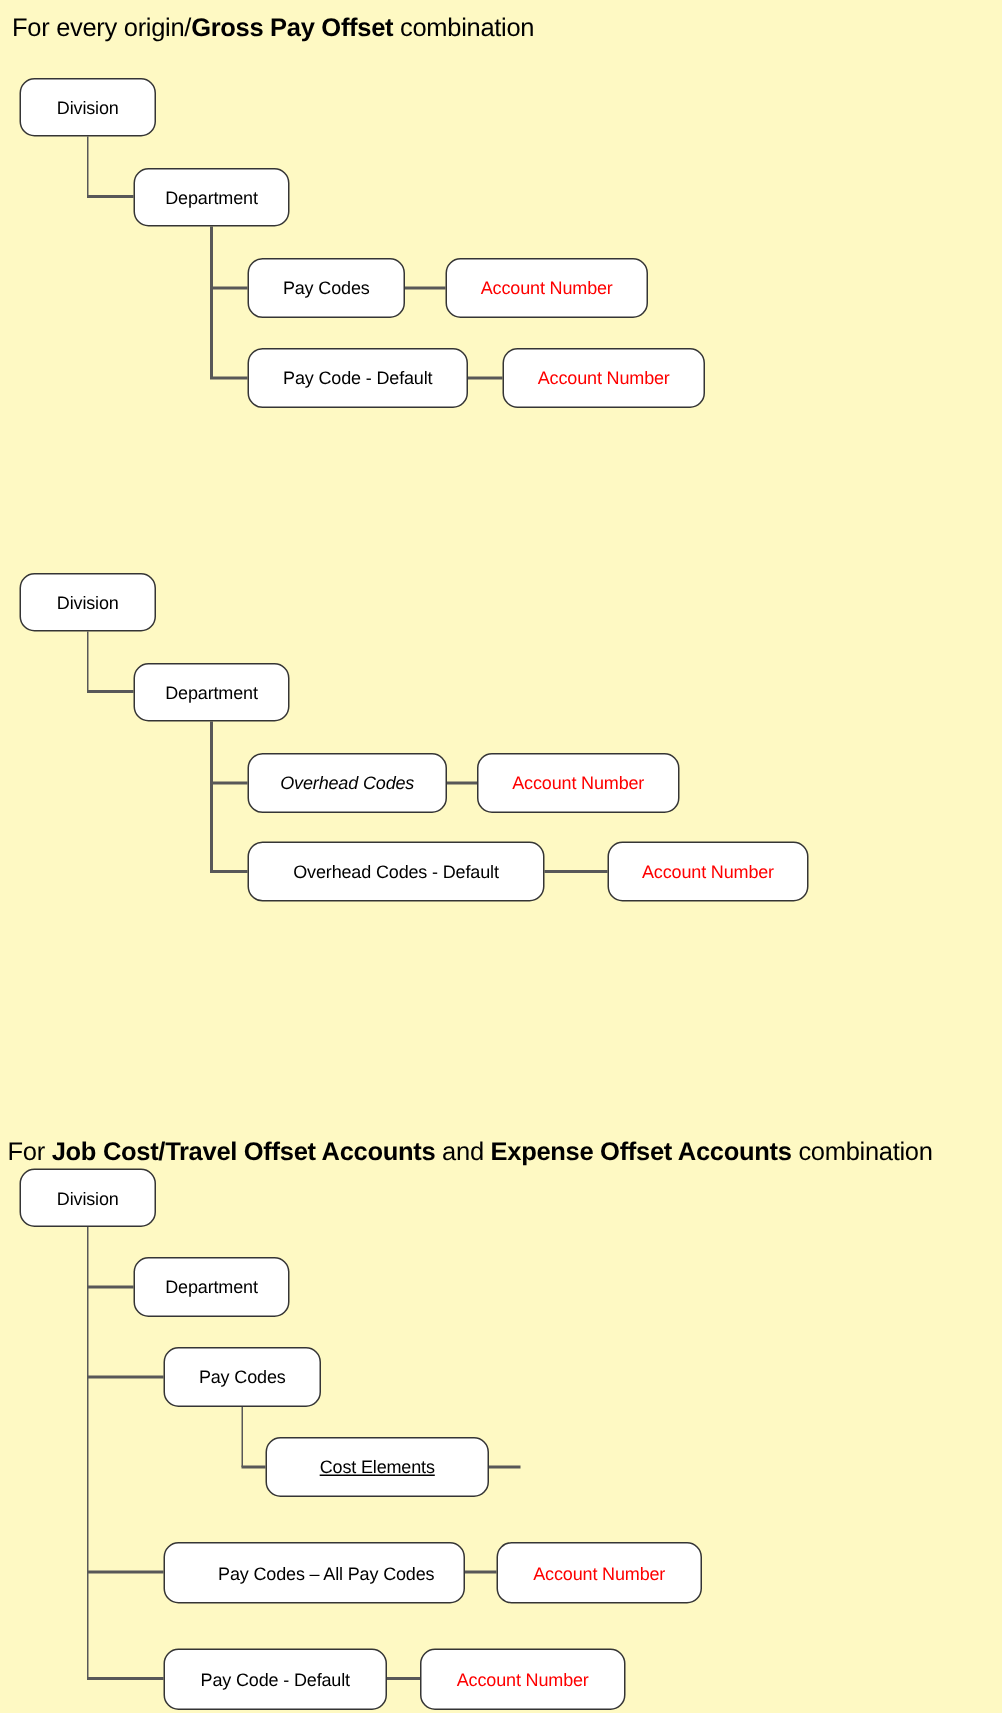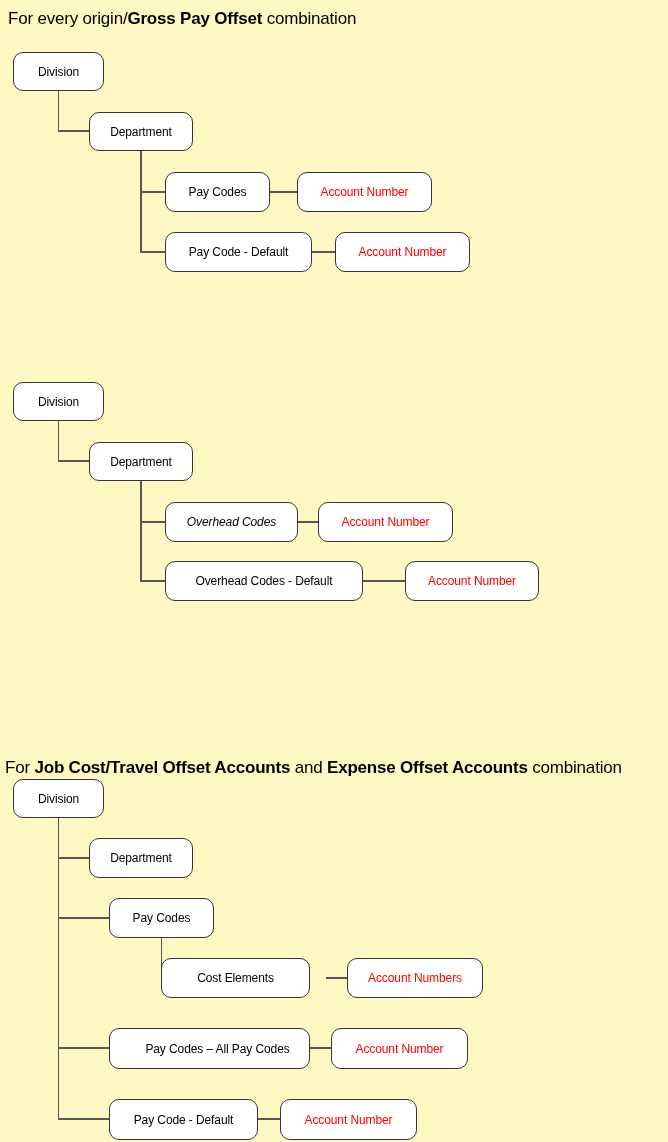--- a/index.html
+++ b/index.html
@@ -61,20 +61,19 @@
   <div class="hline" style="left:57.5px;top:1118px;width:51.5px;"></div>
   <div class="vline" style="left:160.5px;top:938px;height:40px;"></div>
   <div class="hline" style="left:160.5px;top:977px;width:16.5px;"></div>
   <div class="hline" style="left:326px;top:977px;width:21px;"></div>
   <div class="hline" style="left:310px;top:1047px;width:21px;"></div>
   <div class="hline" style="left:258px;top:1118px;width:22px;"></div>
 
   <div class="node" style="left:13px;top:779px;width:91px;height:39px;">Division</div>
   <div class="node" style="left:89px;top:838px;width:104px;height:40px;">Department</div>
   <div class="node" style="left:109px;top:898px;width:105px;height:40px;">Pay Codes</div>
-  <div class="node" style="left:161px;top:958px;width:149px;height:40px;">Cost Elements</div>
-  <div class="node red" style="left:347px;top:958px;width:136px;height:40px;">Account Numbers</div>
+  <div class="node" style="left:177px;top:958px;width:149px;height:40px;text-decoration:underline;">Cost Elements</div>
   <div class="node" style="left:109px;top:1028px;width:201px;height:41px;padding-left:16px;">Pay Codes – All Pay Codes</div>
   <div class="node red" style="left:331px;top:1028px;width:137px;height:41px;">Account Number</div>
   <div class="node" style="left:109px;top:1099px;width:149px;height:41px;">Pay Code - Default</div>
   <div class="node red" style="left:280px;top:1099px;width:137px;height:41px;">Account Number</div>
 
 </div>
 
 </body></html>

